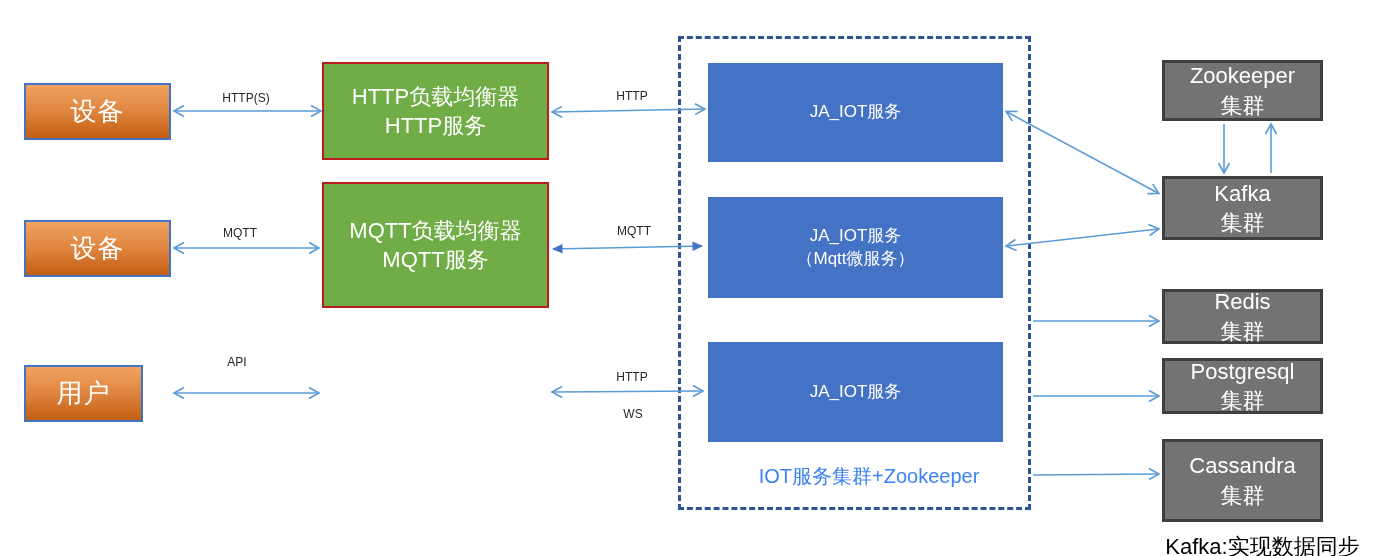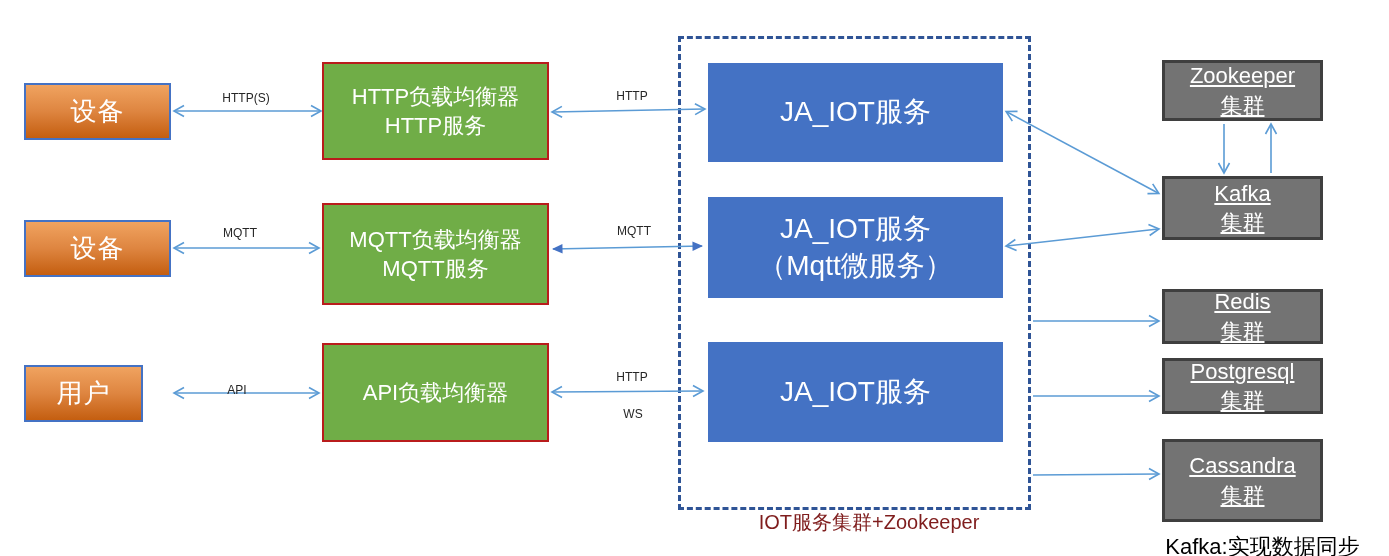--- a/index.html
+++ b/index.html
@@ -8,31 +8,31 @@
     font-family:"Liberation Sans","DejaVu Sans",sans-serif;overflow:hidden;
   }
   .node{position:absolute;box-sizing:border-box;display:flex;flex-direction:column;
     align-items:center;justify-content:center;text-align:center;color:#ffffff;}
   .node .l1,.node .l2{line-height:1.32;white-space:nowrap;}
   .orange{
     background:linear-gradient(180deg,#F0A360 0%,#DE8540 50%,#C45E10 100%);
     border:2px solid #4472C4;font-size:26px;letter-spacing:1px;text-align:center;
   }
   .green{background:#70AD47;border:2px solid #b91c1c;font-size:22px;}
-  .blue{background:#4472C4;font-size:28px;}
-  .gray{background:#737373;border:3px solid #3F3F3F;font-size:22px;text-decoration:underline;}
+  .blue{background:#4472C4;font-size:17px;}
+  .gray{background:#737373;border:3px solid #3F3F3F;font-size:22px;}
   .dashed-box{
     position:absolute;box-sizing:border-box;border:3px dashed #2F5496;background:transparent;
   }
   .edge-label{
     position:absolute;transform:translateX(-50%);color:#262626;font-size:12px;
     white-space:nowrap;line-height:20px;
   }
   .caption{
-    position:absolute;color:#7f1d1d;font-size:20px;text-align:center;white-space:nowrap;margin-top:46px;
+    position:absolute;color:#3b82f6;font-size:20px;text-align:center;white-space:nowrap;
   }
   .footnote{
     position:absolute;color:#000000;font-size:22px;text-align:center;white-space:nowrap;margin-top:13px;
   }
   svg.arrows{position:absolute;left:0;top:0;pointer-events:none;}
 </style>
 </head>
 <body>
 
 <div class="canvas">
@@ -72,26 +72,23 @@
     <span class="l1">设备</span>
   </div>
   <div class="node orange" style="left:24px;top:365px;width:119px;height:57px">
     <span class="l1">用户</span>
   </div>
 
   <div class="node green" style="left:322px;top:62px;width:227px;height:98px">
     <div class="l1">HTTP负载均衡器</div>
     <div class="l2">HTTP服务</div>
   </div>
-  <div class="node green" style="left:322px;top:203px;width:227px;height:102px">
+  <div class="node green" style="left:322px;top:182px;width:227px;height:126px">
     <div class="l1">MQTT负载均衡器</div>
     <div class="l2">MQTT服务</div>
-  </div>
-  <div class="node green" style="left:322px;top:343px;width:227px;height:99px">
-    <div class="l1">API负载均衡器</div>
   </div>
 
   <div class="node blue" style="left:708px;top:63px;width:295px;height:99px">
     <div class="l1">JA_IOT服务</div>
   </div>
   <div class="node blue" style="left:708px;top:197px;width:295px;height:101px">
     <div class="l1">JA_IOT服务</div>
     <div class="l2">（Mqtt微服务）</div>
   </div>
   <div class="node blue" style="left:708px;top:342px;width:295px;height:100px">
@@ -117,19 +114,19 @@
   </div>
   <div class="node gray" style="left:1162px;top:439px;width:161px;height:83px">
     <div class="l1">Cassandra</div>
     <div class="l2">集群</div>
   </div>
 
   <div class="edge-label" style="left:246px;top:88px">HTTP(S)</div>
   <div class="edge-label" style="left:632px;top:86px">HTTP</div>
   <div class="edge-label" style="left:240px;top:223px">MQTT</div>
   <div class="edge-label" style="left:634px;top:221px">MQTT</div>
-  <div class="edge-label" style="left:237px;top:380px">API</div>
+  <div class="edge-label" style="left:237px;top:352px">API</div>
   <div class="edge-label" style="left:632px;top:367px">HTTP</div>
   <div class="edge-label" style="left:633px;top:404px">WS</div>
 
   <div class="footnote" style="left:1136px;top:519px;width:253px">Kafka:实现数据同步</div>
 
 </div>
 
 </body></html>

